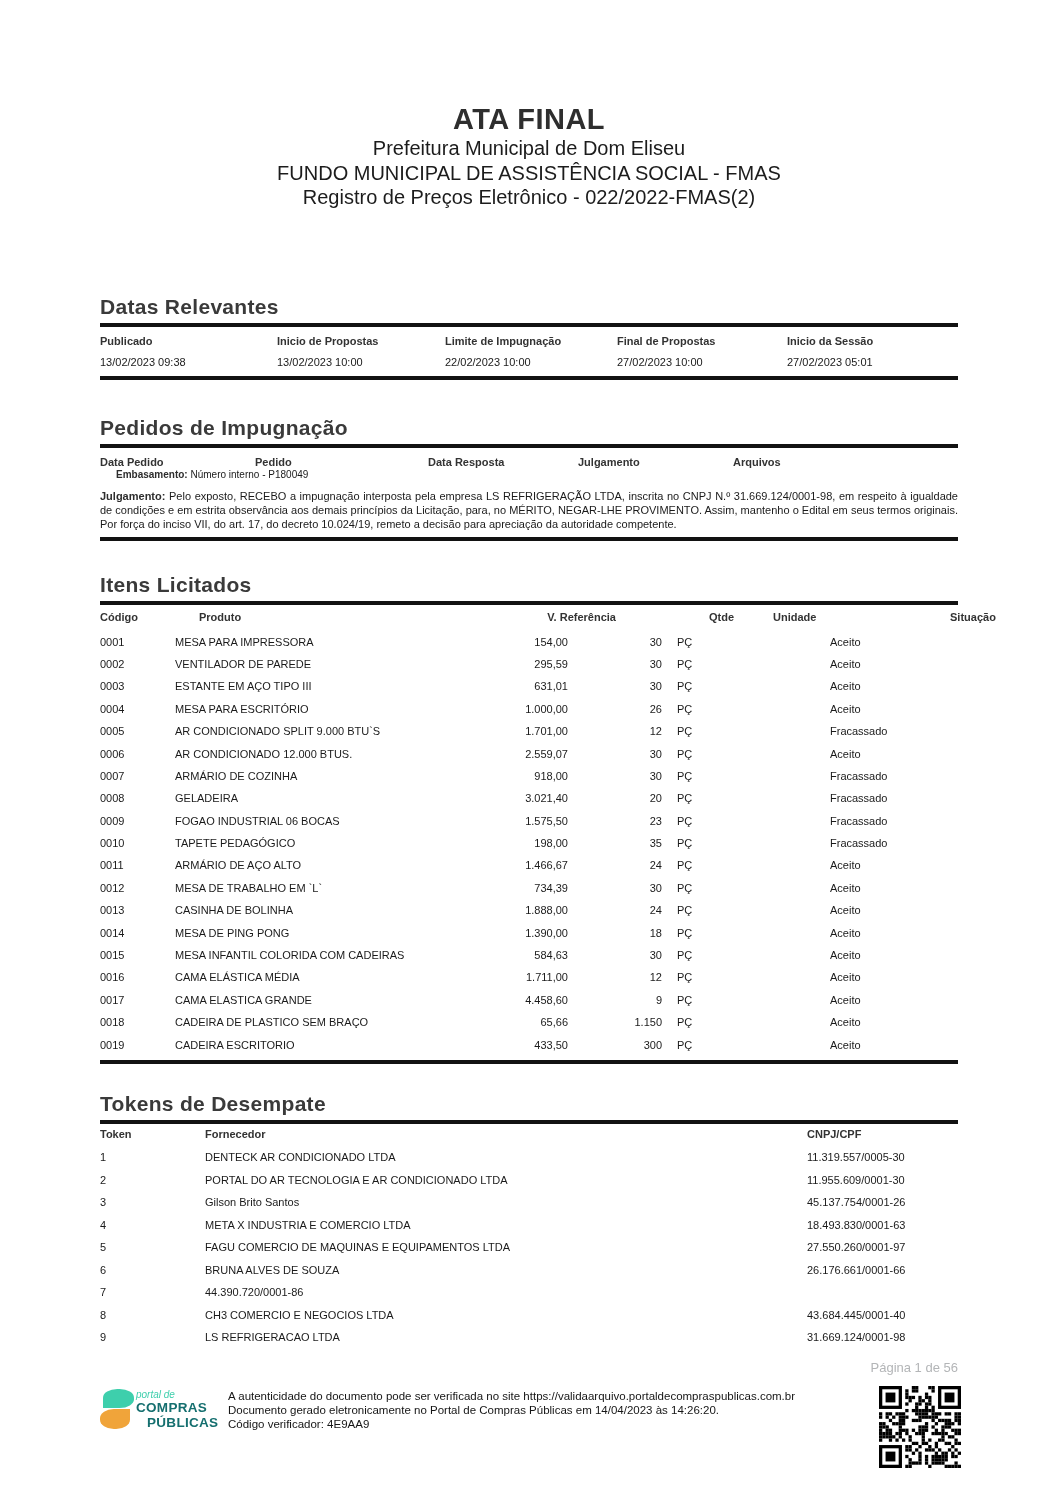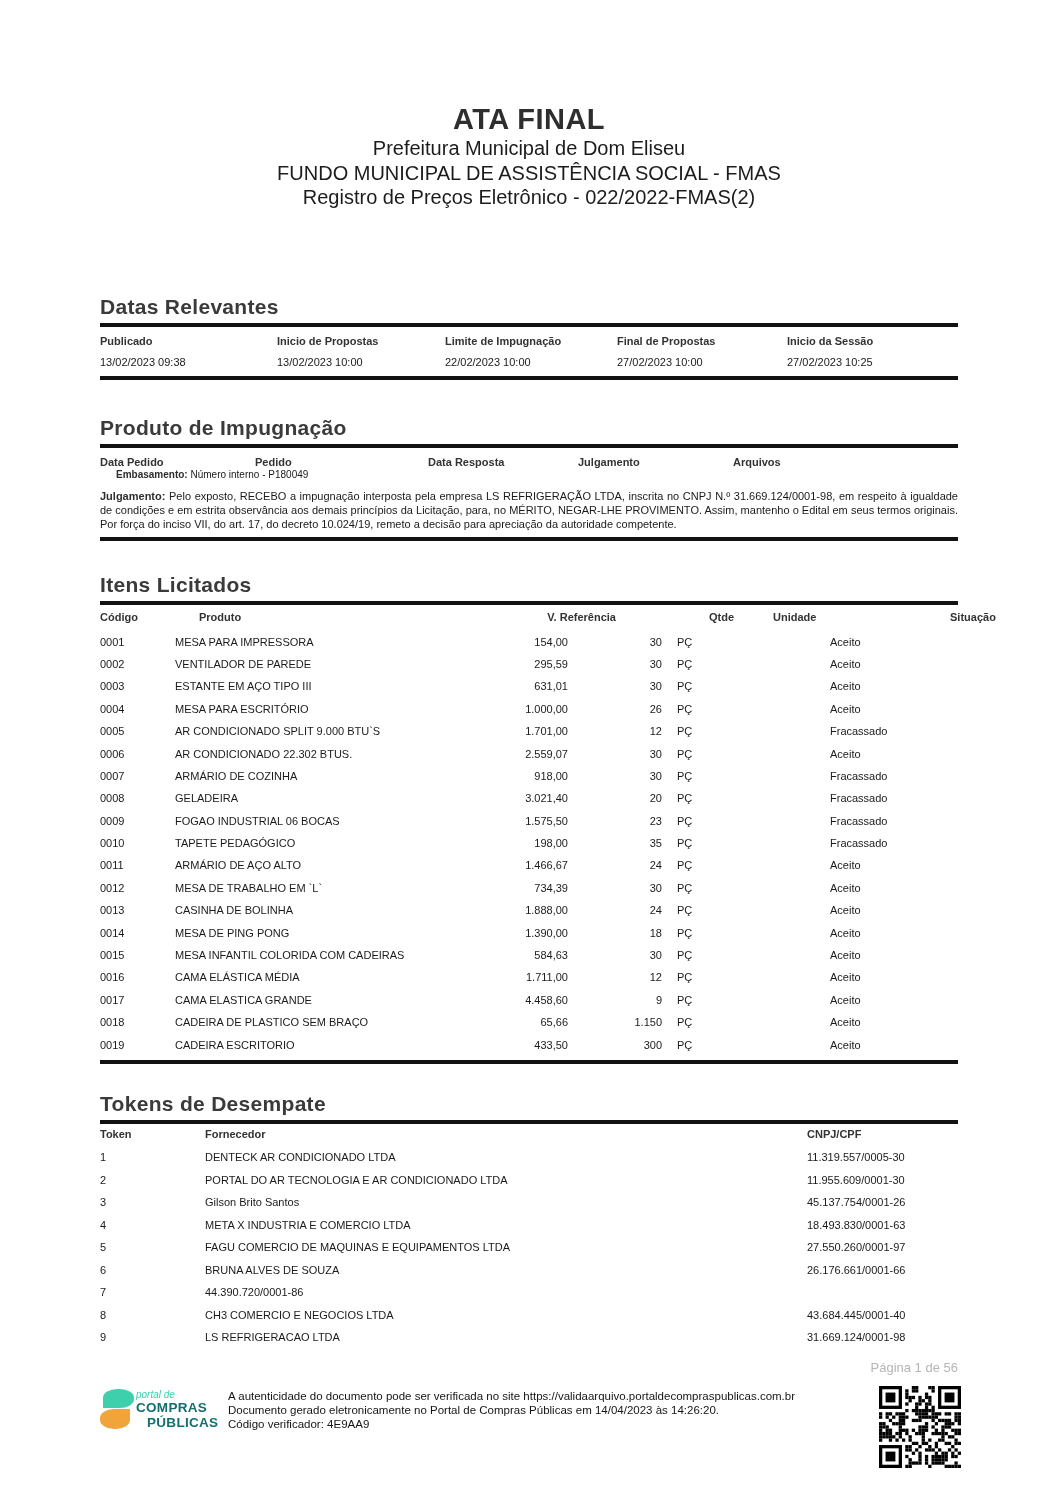--- a/index.html
+++ b/index.html
@@ -99,27 +99,27 @@
         <div class="th">Inicio de Propostas</div>
         <div class="th">Limite de Impugnação</div>
         <div class="th">Final de Propostas</div>
         <div class="th">Inicio da Sessão</div>
       </div>
     <div class="dr-grid dr-vals" id="dr-vals">
         <div class="td">13/02/2023 09:38</div>
         <div class="td">13/02/2023 10:00</div>
         <div class="td">22/02/2023 10:00</div>
         <div class="td">27/02/2023 10:00</div>
-        <div class="td">27/02/2023 10:25</div>
+        <div class="td">27/02/2023 05:01</div>
       </div>
     <div class="rule-thick rule-bottom"></div>
   </div>
 
   <div class="sec-pedidos">
-    <h2 class="section-title">Produto de Impugnação</h2>
+    <h2 class="section-title">Pedidos de Impugnação</h2>
     <div class="rule-thick"></div>
     <div class="pd-grid pd-head" id="pd-head">
         <div class="th">Data Pedido</div>
         <div class="th">Pedido</div>
         <div class="th">Data Resposta</div>
         <div class="th">Julgamento</div>
         <div class="th">Arquivos</div>
       </div>
     <p class="embasamento"><span class="lbl-bold">Embasamento:</span><span> Número interno - P180049</span></p>
     <p class="julgamento"><span class="lbl-bold">Julgamento:</span><span> Pelo exposto, RECEBO a impugnação interposta pela empresa LS REFRIGERAÇÃO LTDA, inscrita no CNPJ N.º 31.669.124/0001-98, em respeito à igualdade de condições e em estrita observância aos demais princípios da Licitação, para, no MÉRITO, NEGAR-LHE PROVIMENTO. Assim, mantenho o Edital em seus termos originais. Por força do inciso VII, do art. 17, do decreto 10.024/19, remeto a decisão para apreciação da autoridade competente.</span></p>
@@ -173,21 +173,21 @@
         <div class="it-grid it-row">
           <div class="td">0005</div>
           <div class="td">AR CONDICIONADO SPLIT 9.000 BTU`S</div>
           <div class="td col-right">1.701,00</div>
           <div class="td col-right">12</div>
           <div class="td col-unidade">PÇ</div>
           <div class="td">Fracassado</div>
         </div>
         <div class="it-grid it-row">
           <div class="td">0006</div>
-          <div class="td">AR CONDICIONADO 22.302 BTUS.</div>
+          <div class="td">AR CONDICIONADO 12.000 BTUS.</div>
           <div class="td col-right">2.559,07</div>
           <div class="td col-right">30</div>
           <div class="td col-unidade">PÇ</div>
           <div class="td">Aceito</div>
         </div>
         <div class="it-grid it-row">
           <div class="td">0007</div>
           <div class="td">ARMÁRIO DE COZINHA</div>
           <div class="td col-right">918,00</div>
           <div class="td col-right">30</div>

